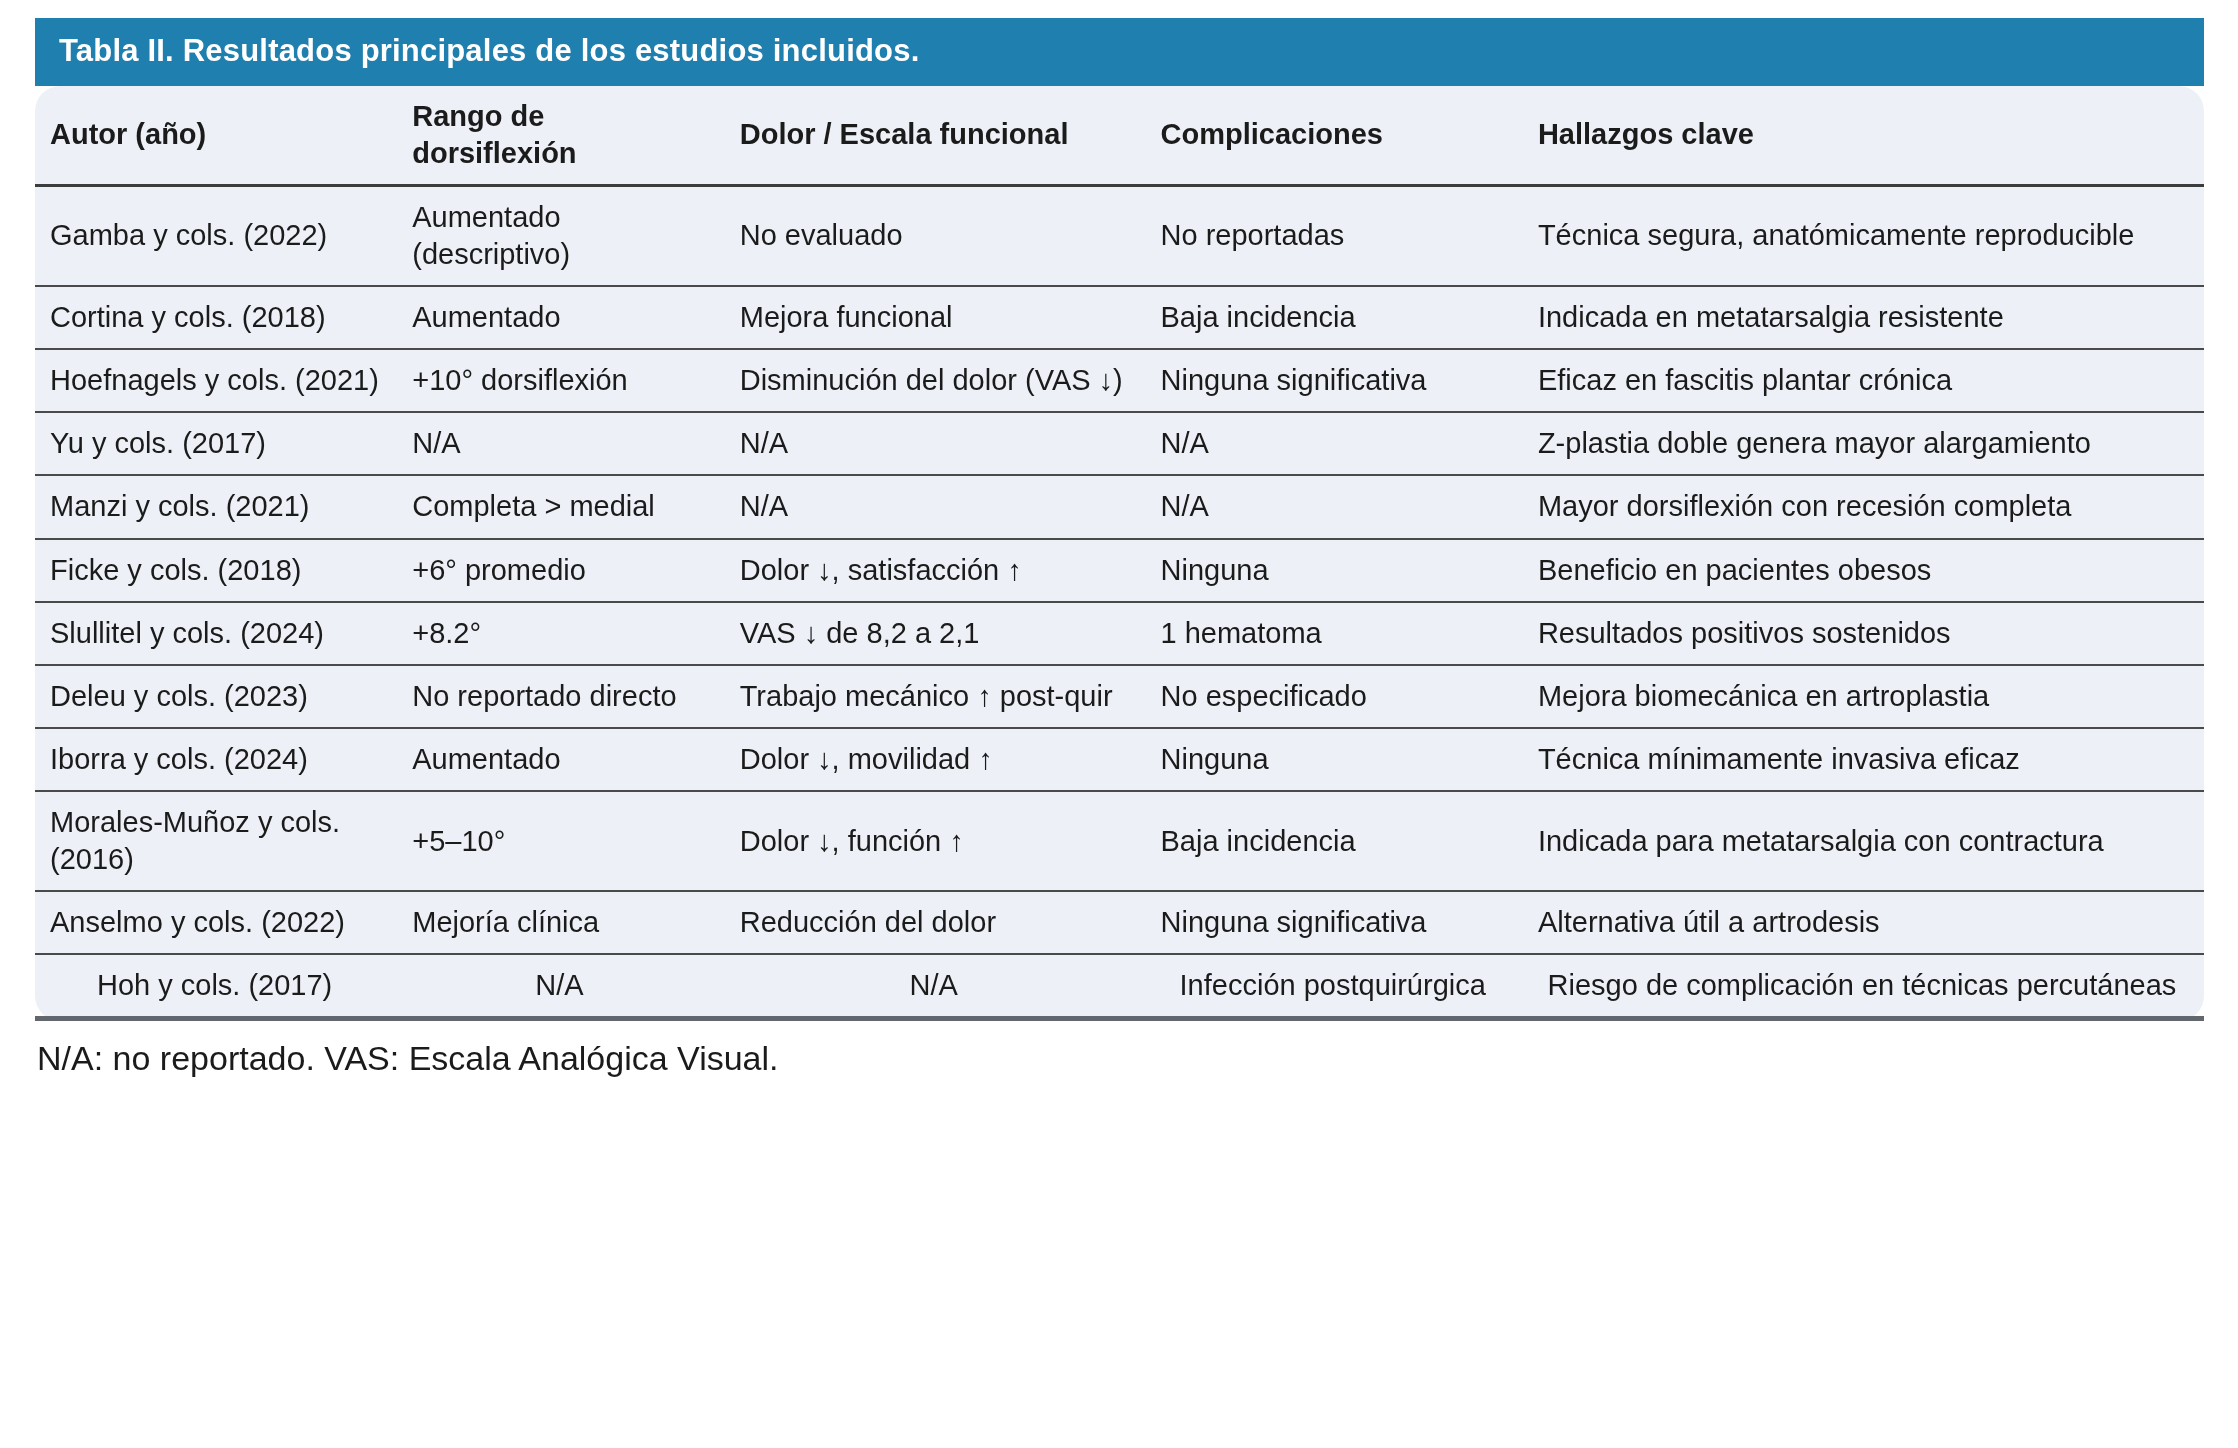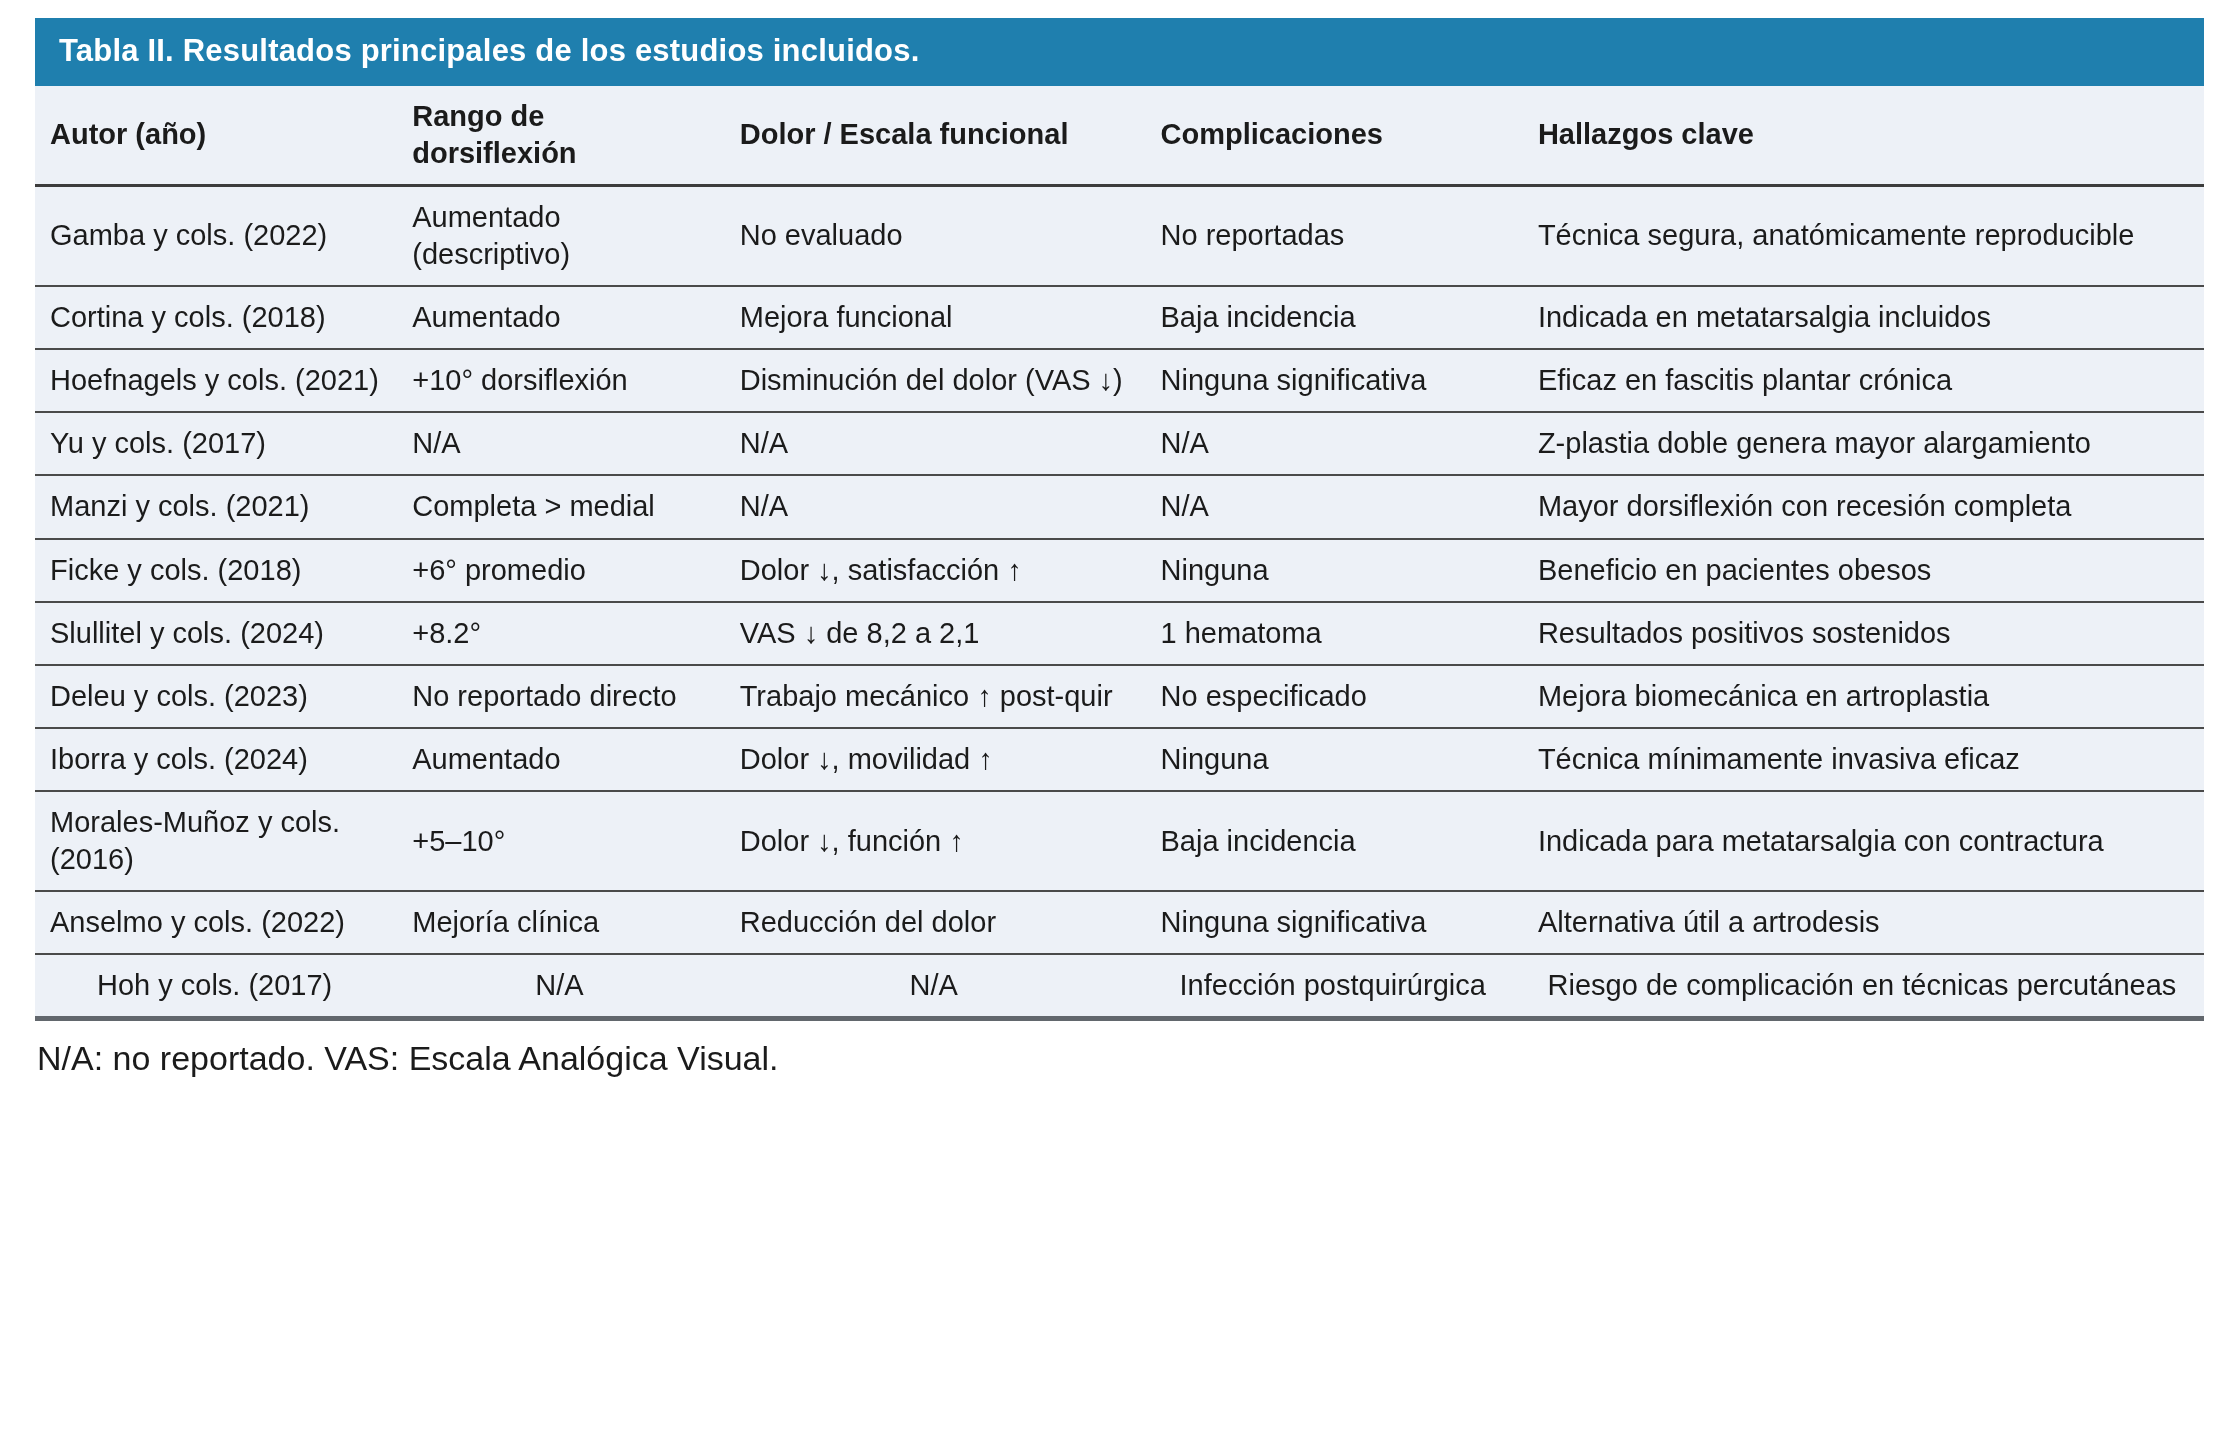--- a/index.html
+++ b/index.html
@@ -24,20 +24,21 @@
     font-size: 31px;
     line-height: 1.15;
     padding: 15px 24px 17px 24px;
     letter-spacing: 0.2px;
   }
   table.results {
     width: 100%;
     border-collapse: collapse;
     background: var(--row-bg, #EDF1F7);
     table-layout: fixed;
+    border-radius: 25px;
   }
   table.results th,
   table.results td {
     text-align: left;
     vertical-align: middle;
     padding: 12px 18px 12px 15px;
     font-size: 29px;
     line-height: 1.28;
     word-wrap: break-word;
   }
@@ -94,21 +95,21 @@
           <td>Aumentado (descriptivo)</td>
           <td>No evaluado</td>
           <td>No reportadas</td>
           <td>Técnica segura, anatómicamente reproducible</td>
         </tr>
         <tr>
           <td>Cortina y cols. (2018)</td>
           <td>Aumentado</td>
           <td>Mejora funcional</td>
           <td>Baja incidencia</td>
-          <td>Indicada en metatarsalgia incluidos</td>
+          <td>Indicada en metatarsalgia resistente</td>
         </tr>
         <tr>
           <td>Hoefnagels y cols. (2021)</td>
           <td>+10° dorsiflexión</td>
           <td>Disminución del dolor (VAS ↓)</td>
           <td>Ninguna significativa</td>
           <td>Eficaz en fascitis plantar crónica</td>
         </tr>
         <tr>
           <td>Yu y cols. (2017)</td>

